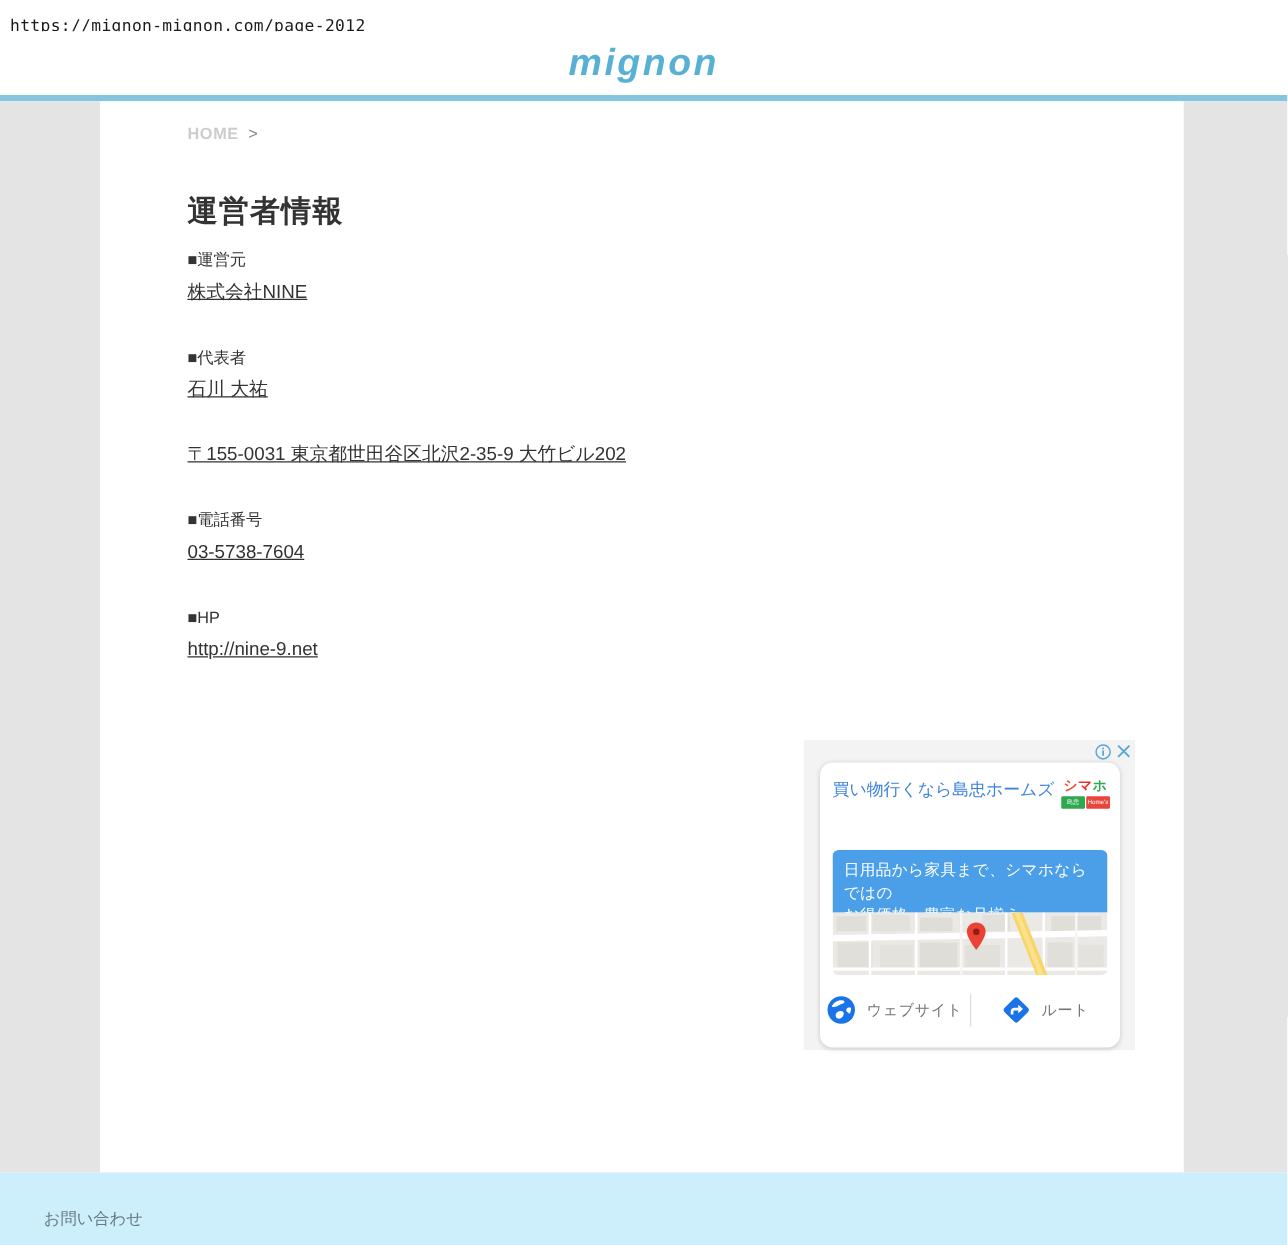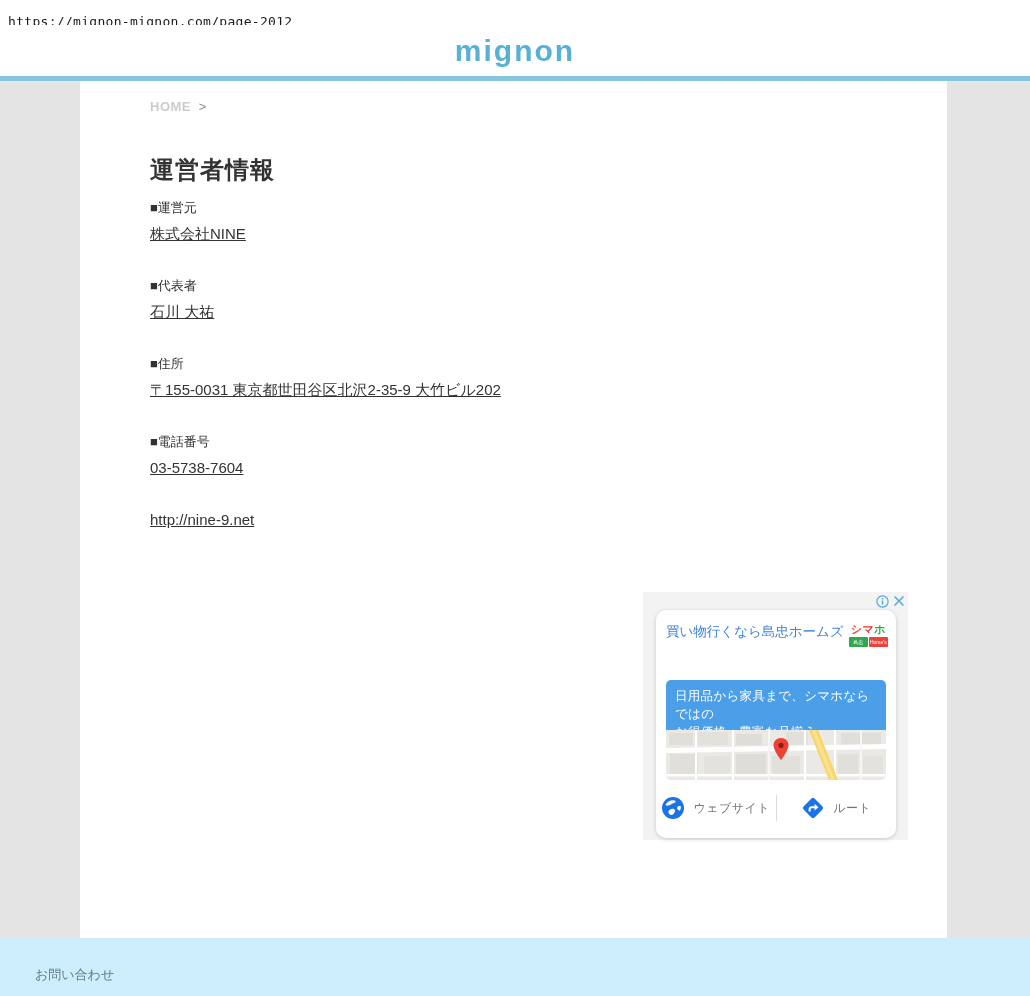--- a/index.html
+++ b/index.html
@@ -19,21 +19,21 @@
     font-family:"DejaVu Sans Mono","Liberation Mono",monospace;
     font-size:13px; color:#1a1a1a; letter-spacing:0.3px;
   }
 
   
   .site-header {
     position:absolute; top:25px; left:0; width:1030px; height:51px;
     background:#fff; display:flex; align-items:center; justify-content:center;
   }
   .logo {
-    font-weight:600; font-size:30px;
+    font-style:italic; font-weight:600; font-size:30px;
     color:#58b1d5; letter-spacing:2px;text-align:right;
   }
   .header-line {
     position:absolute; top:76px; left:0; width:1030px; height:5px;
     background:#85c5de;
   }
 
   
   .page-body {
     position:absolute; top:81px; left:0; width:1030px; height:857px;
@@ -152,26 +152,26 @@
 
     <h1 class="page-title">運営者情報</h1>
 
     <div class="sections">
       <div class="sec-label">■運営元</div>
       <div class="sec-value">株式会社NINE</div>
 
       <div class="sec-label">■代表者</div>
       <div class="sec-value">石川 大祐</div>
 
-      <div class="sec-label">■住所</div>
       <div class="sec-value">〒155-0031 東京都世田谷区北沢2-35-9 大竹ビル202</div>
 
       <div class="sec-label">■電話番号</div>
       <div class="sec-value">03-5738-7604</div>
 
+      <div class="sec-label">■HP</div>
       <div class="sec-value">http://nine-9.net</div>
     </div>
 
     <div class="ad-container">
 
       <div class="ad-choice-row">
         <svg width="13" height="13" viewBox="0 0 13 13">
           <circle cx="6.5" cy="6.5" r="5.6" fill="none" stroke="#56a8da" stroke-width="1.2"></circle>
           <rect x="5.8" y="5.4" width="1.4" height="4.2" fill="#56a8da"></rect>
           <rect x="5.8" y="3.1" width="1.4" height="1.4" fill="#56a8da"></rect>

